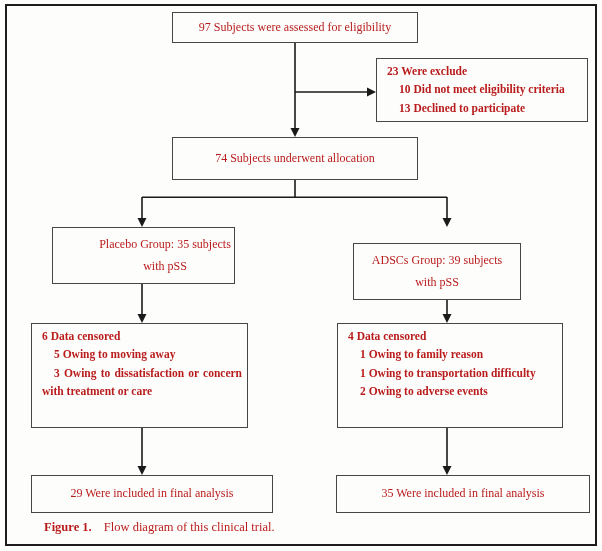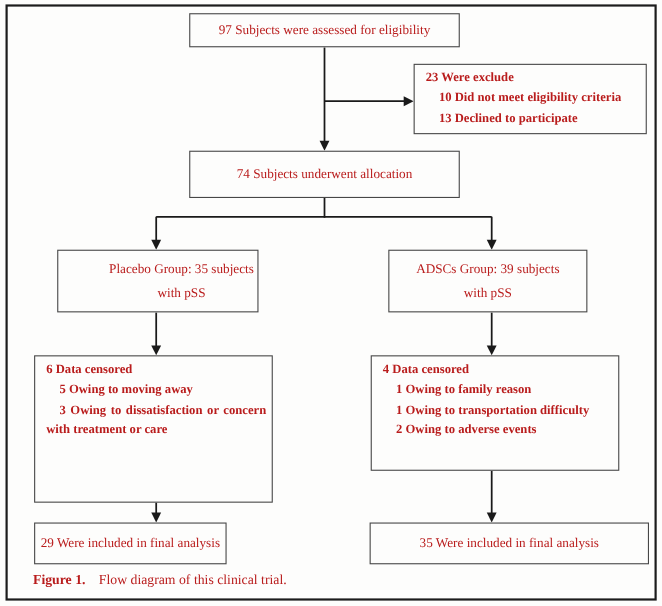--- a/index.html
+++ b/index.html
@@ -59,21 +59,21 @@
   .listbox .title {
     text-indent: 0;
   }
   svg#connectors {
     position: absolute;
     left: 0; top: 0;
     pointer-events: none;
   }
   #caption {
     position: absolute;
-    left: 30px;
+    left: 44px;
     top: 520px;
     font-size: 12.5px;
     white-space: nowrap;
   }
   #caption .cap-label {
     font-weight: bold;
   }
   #caption .cap-text {
     margin-left: 9px;
   }
@@ -127,39 +127,39 @@
 
   <div class="box center" style="left:172px; top:137px; width:246px; height:43px;">
     <span>74 Subjects underwent allocation</span>
   </div>
 
   <div class="box center2" style="left:52px; top:227px; width:183px; height:57px;padding-left:43px;">
     <span>Placebo Group: 35 subjects</span>
     <span>with pSS</span>
   </div>
 
-  <div class="box center2" style="left:353px; top:227px; width:181px; height:57px;">
+  <div class="box center2" style="left:353px; top:243px; width:168px; height:57px;">
     <span>ADSCs Group: 39 subjects</span>
     <span>with pSS</span>
   </div>
 
-  <div class="box listbox" style="left:31px; top:323px; width:217px; height:134px;">
+  <div class="box listbox" style="left:31px; top:323px; width:217px; height:105px;">
     <div class="entry title">6 Data censored</div>
     <div class="entry">5 Owing to moving away</div>
     <div class="entry">3 Owing to dissatisfaction or concern with treatment or care</div>
   </div>
 
   <div class="box listbox" style="left:337px; top:323px; width:226px; height:105px;">
     <div class="entry title">4 Data censored</div>
     <div class="entry">1 Owing to family reason</div>
     <div class="entry">1 Owing to transportation difficulty</div>
     <div class="entry">2 Owing to adverse events</div>
   </div>
 
-  <div class="box center" style="left:31px; top:475px; width:175px; height:38px;">
+  <div class="box center" style="left:31px; top:475px; width:242px; height:38px;">
     <span>29 Were included in final analysis</span>
   </div>
 
   <div class="box center" style="left:336px; top:475px; width:254px; height:38px;">
     <span>35 Were included in final analysis</span>
   </div>
 
   <div id="caption">
     <span class="cap-label">Figure 1.</span>
     <span class="cap-text">Flow diagram of this clinical trial.</span>

